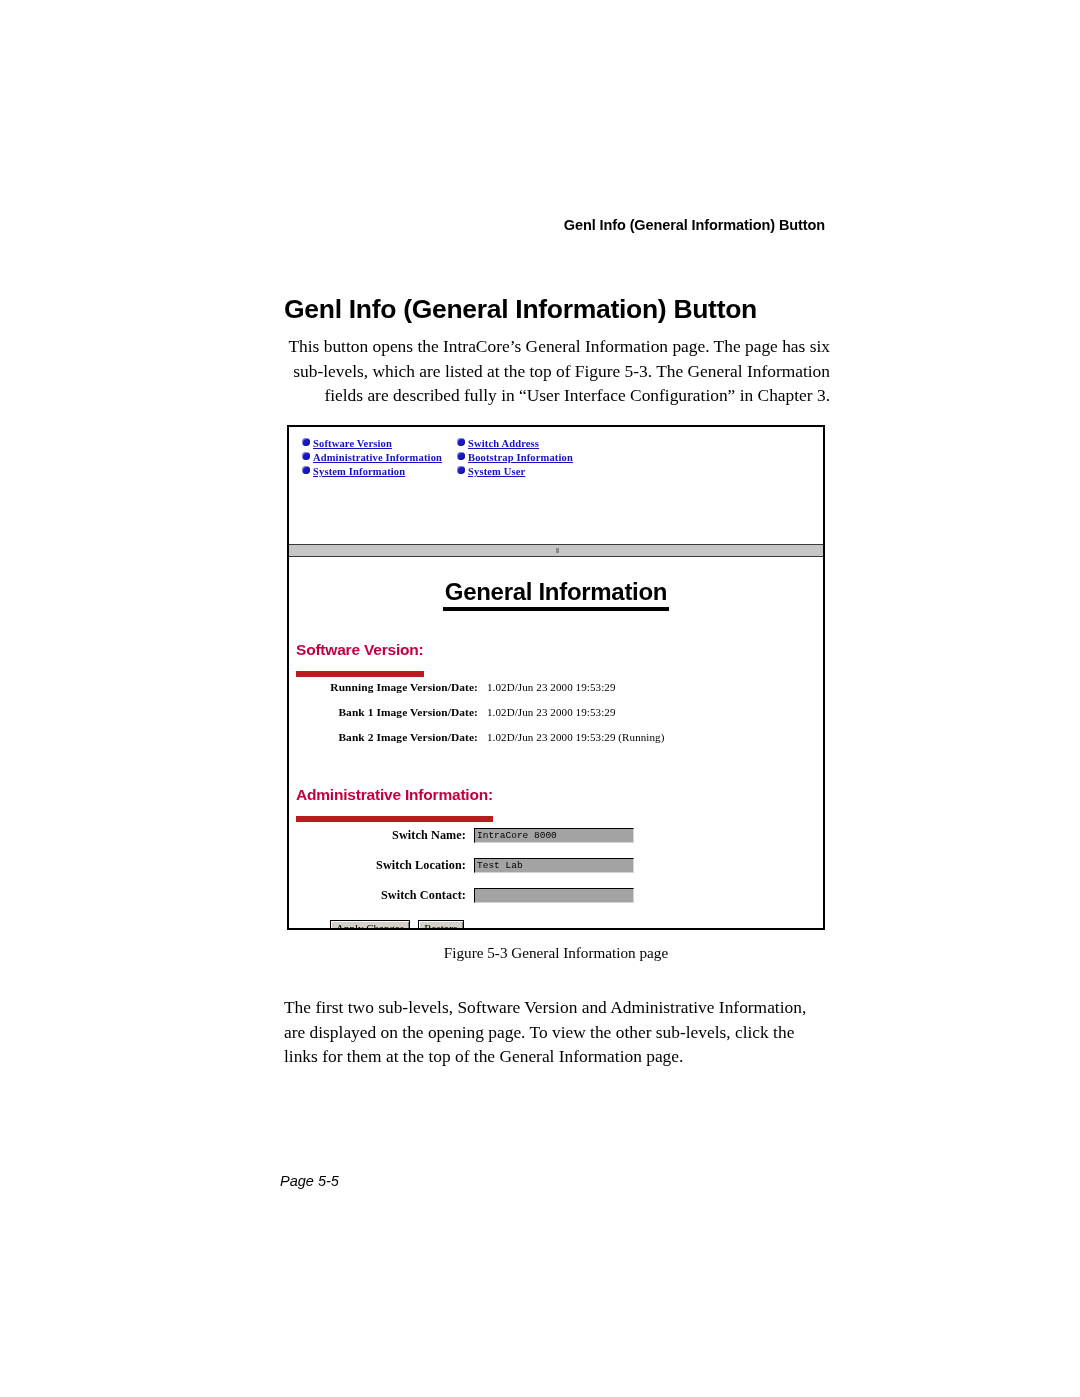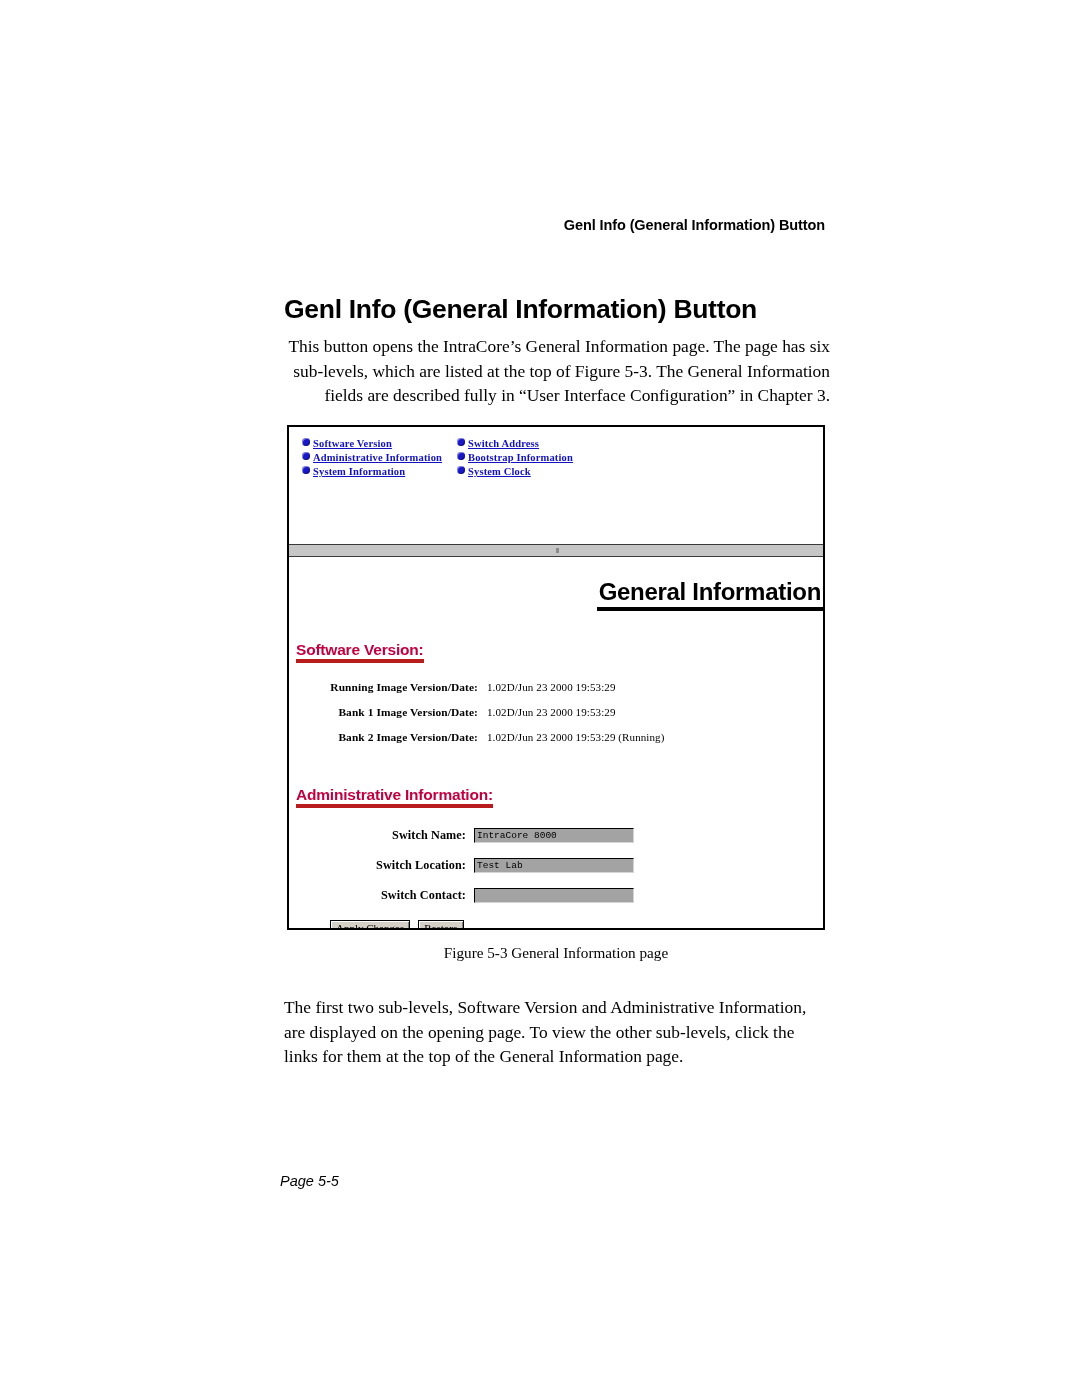--- a/index.html
+++ b/index.html
@@ -132,21 +132,21 @@
     background: #ffffff;
     height: 373px;
     padding: 0;
   }
 
   .gi-title {
     position: absolute;
     top: 21px;
     left: 0;
     width: 100%;
-    text-align: right;
+    text-align: center;
     font-family: "Liberation Sans", sans-serif;
     font-weight: bold;
     font-size: 24px;
     letter-spacing: -0.3px;
     color: #000;
   }
   .gi-title span {
     display: inline-block;
     border-bottom: 4px solid #000;
     padding-bottom: 1px;
@@ -158,22 +158,22 @@
     position: absolute;
     left: 7px;
     font-family: "Liberation Sans", sans-serif;
     font-weight: bold;
     font-size: 15.5px;
     color: #c2003f;
     letter-spacing: -0.2px;
   }
   .section-heading span {
     display: inline-block;
-    border-bottom: 4px solid #b91c1c;
-    padding-bottom: 0px;
+    border-bottom: 6px solid #b91c1c;
+    padding-bottom: 12px;
   }
   #heading-software-version { top: 84px; }
   #heading-admin-info { top: 229px; }
 
   
   .sw-table {
     position: absolute;
     top: 124px;
     left: 0;
     width: 100%;
@@ -313,21 +313,21 @@
       <a class="nav-link">
         <span class="bullet"></span>
         <span class="nav-link-label">Bootstrap Information</span>
       </a>
       <a class="nav-link">
         <span class="bullet"></span>
         <span class="nav-link-label">System Information</span>
       </a>
       <a class="nav-link">
         <span class="bullet"></span>
-        <span class="nav-link-label">System Clock</span>
+        <span class="nav-link-label">System User</span>
       </a>
     </div>
   </div>
 
   <div class="frame-divider">
     <span class="grip"></span>
   </div>
 
   <div class="content-frame">
 

